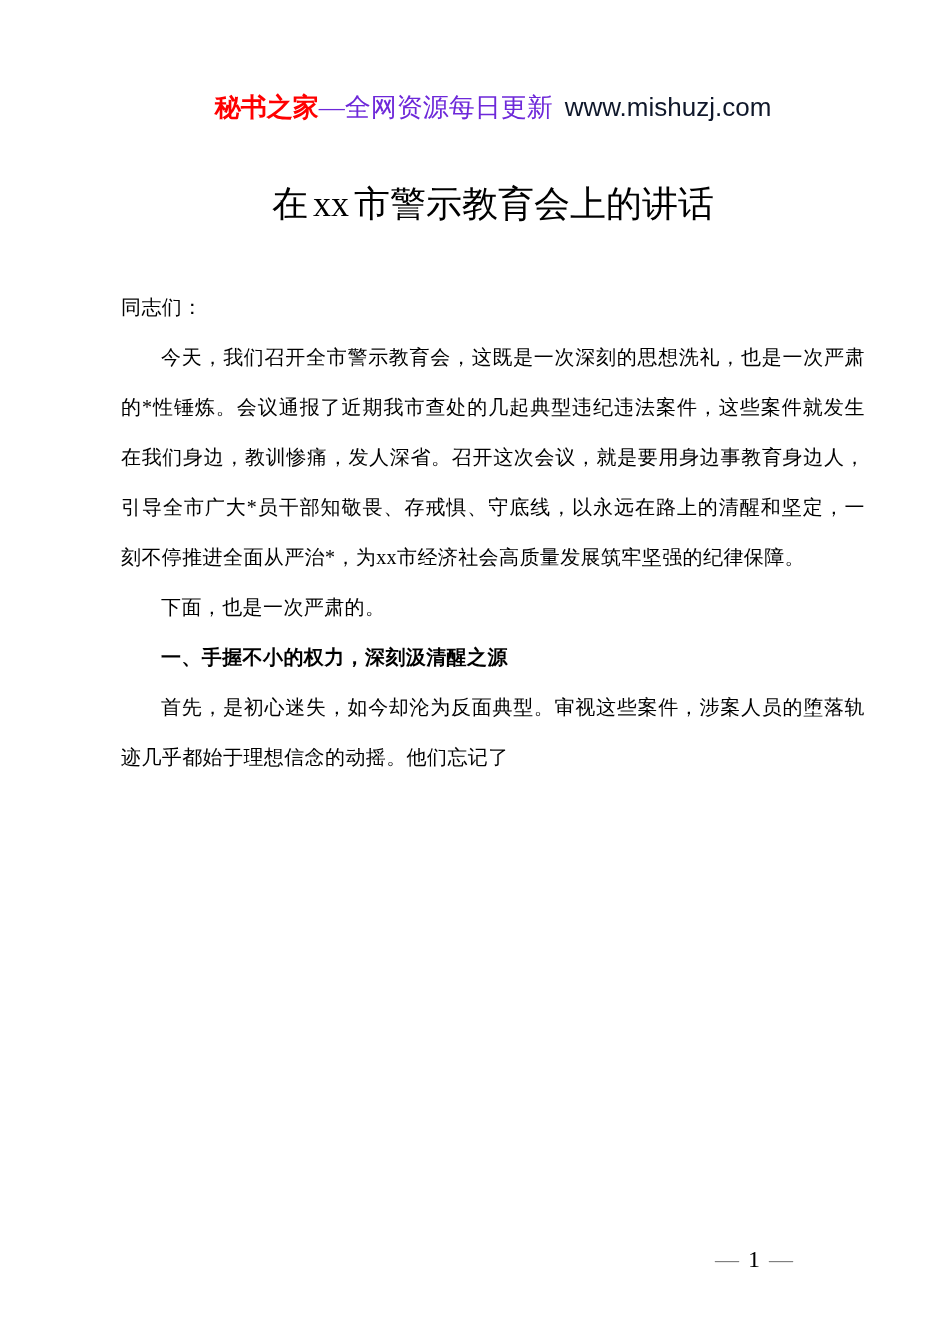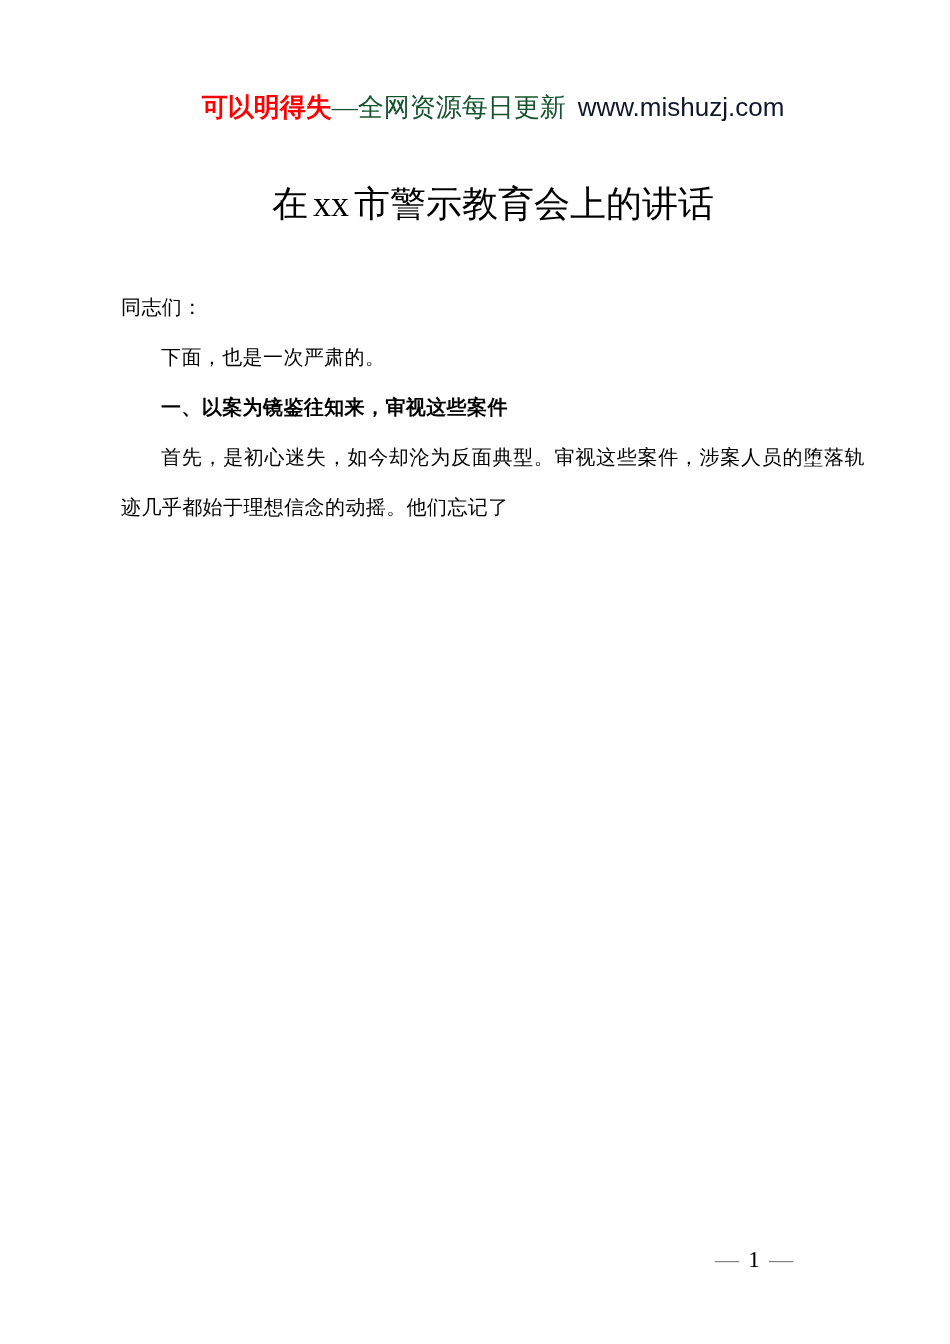--- a/index.html
+++ b/index.html
@@ -24,21 +24,21 @@
     text-align: center;
     font-size: 26px;
     line-height: 34px;
     white-space: nowrap;
   }
   .site-name {
     color: #FF0000;
     font-weight: bold;
   }
   .site-tagline {
-    color: #14532d;
+    color: #6d28d9;
   }
   .site-url {
     color: #0f172a;
     font-family: "Liberation Sans", "DejaVu Sans", sans-serif;
     margin-left: 12px;
     text-decoration: none;
     cursor: pointer;
   }
   
   .doc-title {
@@ -75,31 +75,32 @@
   }
   .page-footer .dash { color: #808080; }
   .page-footer .num { color: #000000; margin: 0 9px; }
 </style>
 </head>
 <body>
 
 <div class="page">
 
   <div class="site-header">
-    <span class="site-name">可以明得失</span><span class="site-tagline">—全网资源每日更新</span><span class="site-url">www.mishuzj.com</span>
+    <span class="site-name">秘书之家</span><span class="site-tagline">—全网资源每日更新</span><span class="site-url">www.mishuzj.com</span>
   </div>
 
   <h1 class="doc-title">
     <span>在</span><span class="latin">xx</span><span>市警示教育会上的讲话</span>
   </h1>
 
   <div class="body-text">
     <p class="plain">同志们：</p>
+    <p class="indent">今天，我们召开全市警示教育会，这既是一次深刻的思想洗礼，也是一次严肃的*性锤炼。会议通报了近期我市查处的几起典型违纪违法案件，这些案件就发生在我们身边，教训惨痛，发人深省。召开这次会议，就是要用身边事教育身边人，引导全市广大*员干部知敬畏、存戒惧、守底线，以永远在路上的清醒和坚定，一刻不停推进全面从严治*，为xx市经济社会高质量发展筑牢坚强的纪律保障。</p>
     <p class="indent">下面，也是一次严肃的。</p>
-    <p class="indent heading">一、以案为镜鉴往知来，审视这些案件</p>
+    <p class="indent heading">一、手握不小的权力，深刻汲清醒之源</p>
     <p class="indent">首先，是初心迷失，如今却沦为反面典型。审视这些案件，涉案人员的堕落轨迹几乎都始于理想信念的动摇。他们忘记了</p>
   </div>
 
   <div class="page-footer">
     <span class="dash">—</span><span class="num">1</span><span class="dash">—</span>
   </div>
 
 </div>
 
 </body></html>

